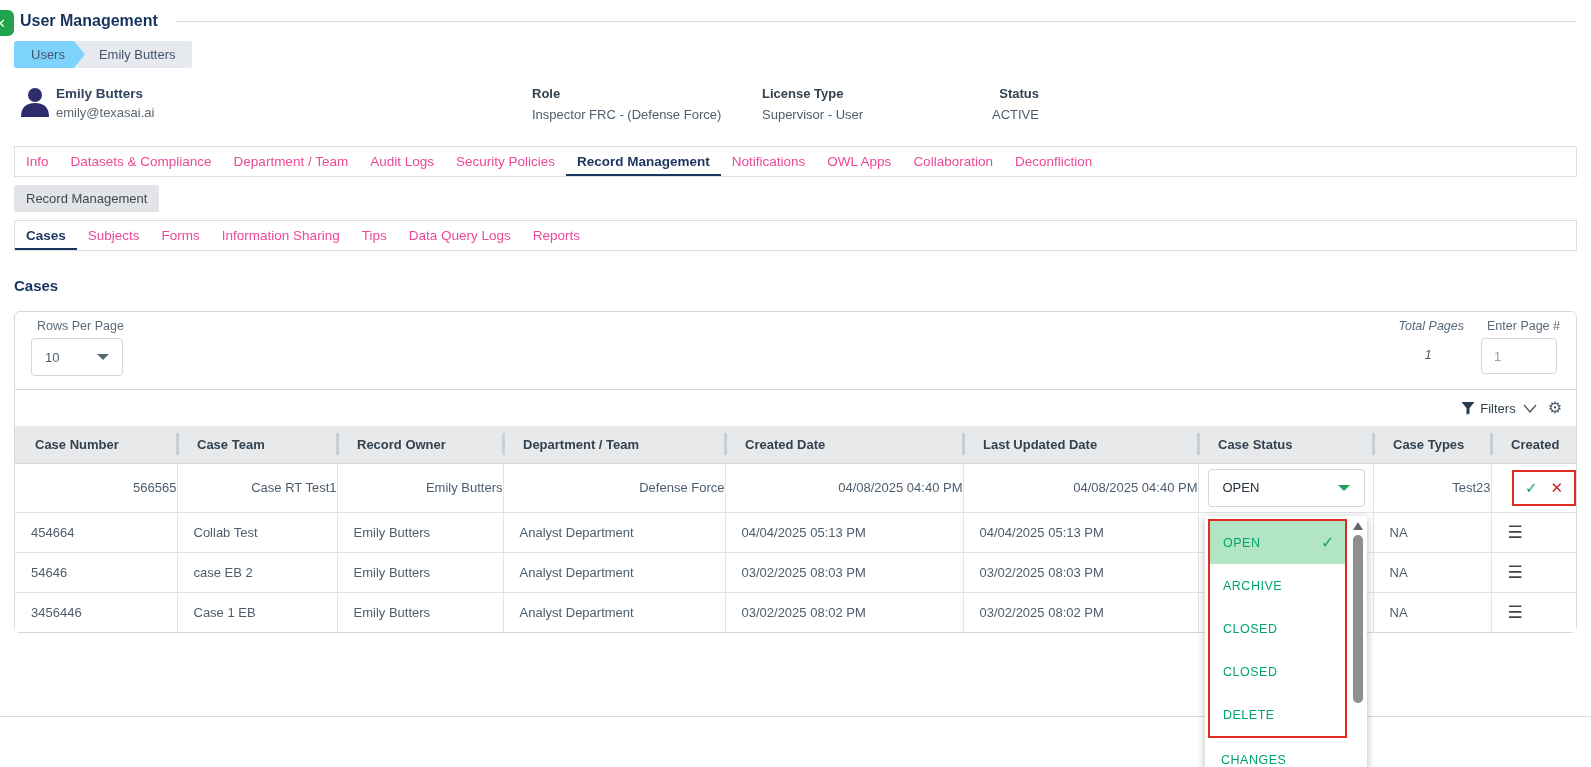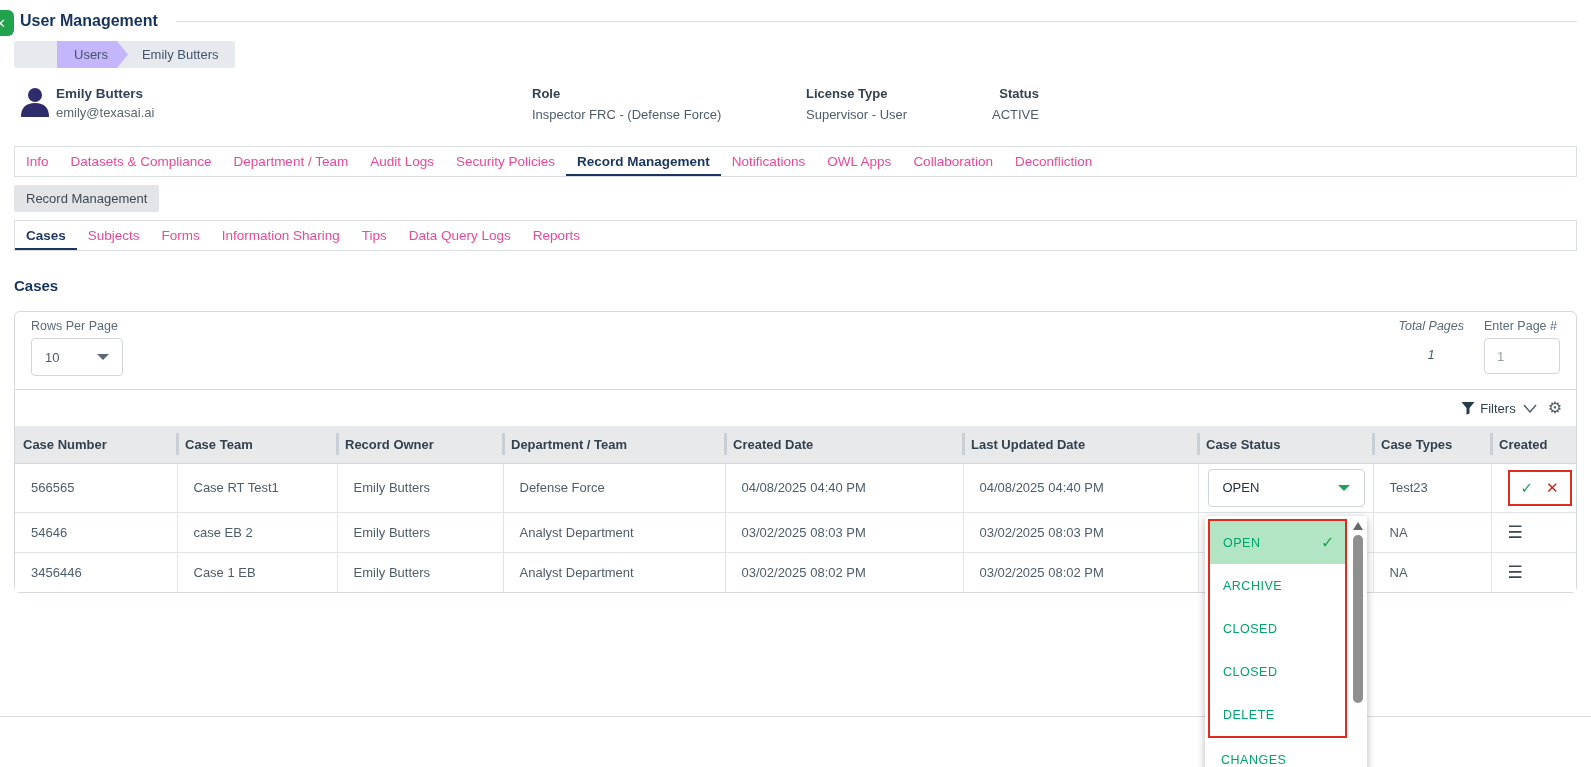--- a/index.html
+++ b/index.html
@@ -16,74 +16,74 @@
     background:#21a24c; border-radius:6px; color:#fff; font-weight:bold;
     font-size:13px; display:flex; align-items:center; justify-content:center;
   }
   .title-row{ display:flex; align-items:center; padding:12px 14px 0 20px; }
   .page-title{ font-size:16px; font-weight:bold; color:#16335e; white-space:nowrap; }
   .title-line{ flex:1; border-top:1px solid #d9dcde; margin-left:18px; }
 
   
   .crumb-wrap{ margin:11px 0 0 14px; display:inline-flex; background:#e6eaee;
     border-radius:3px; overflow:hidden; font-size:13px; color:#44546a; }
-  .crumb-first{ background:#c4b5fd; padding:6px 20px 6px 17px;
-    clip-path:polygon(0 0, calc(100% - 11px) 0, 100% 50%, calc(100% - 11px) 100%, 0 100%);margin-left:43px; }
+  .crumb-first{ background:#7dd3fc; padding:6px 20px 6px 17px;
+    clip-path:polygon(0 0, calc(100% - 11px) 0, 100% 50%, calc(100% - 11px) 100%, 0 100%); }
   .crumb-last{ padding:6px 16px 6px 14px; }
 
   
   .user-row{ position:relative; height:48px; margin-top:14px; }
   .avatar{ position:absolute; left:17px; top:2px; }
   .u-name{ position:absolute; left:56px; top:4px; font-weight:bold; color:#33435c; font-size:13.5px; }
   .u-email{ position:absolute; left:56px; top:23px; color:#5b6770; }
   .meta{ position:absolute; top:4px; }
   .meta .lbl{ font-weight:bold; color:#33424f; margin-bottom:6px; }
-  .meta-role{ left:532px; } .meta-license{ left:806px; } .meta-status{ left:992px;text-align:right; }
+  .meta-role{ left:532px; } .meta-license{ left:762px; } .meta-status{ left:992px;text-align:right; }
 
   
   .tabbar{ margin:16px 14px 0 14px; border:1px solid #dcdfe2; display:flex; height:31px; }
   .tab{ padding:0 11px; line-height:29px; font-size:13.5px; color:#ec4899; cursor:pointer; white-space:nowrap; }
   .tab.active{ color:#1c355f; font-weight:bold; border-bottom:2px solid #1c355f; }
   .chip{ display:inline-block; margin:8px 0 0 14px; background:#e2e4e7; color:#3f4a54;
     padding:6px 12px; border-radius:2px; font-size:13px; }
   .subtabbar{ margin-top:8px; }
   .heading{ margin:26px 0 0 14px; font-size:15px; font-weight:bold; color:#16335e; }
 
   
   .panel{ position:relative; margin:17px 0 0 14px; width:1563px;
     border:1px solid #d6d9dc; border-radius:6px; }
   .controls{ position:relative; height:77px; }
   .rpp{ position:absolute; left:16px; top:7px; }
-  .ctrl-label{ font-size:12.5px; color:#5a6b7b; }
+  .ctrl-label{ font-size:12.5px; color:#5a6b7b;margin-left:6px; }
   .rpp-select{ margin-top:5px; width:92px; height:38px; border:1px solid #d2d6da; border-radius:4px;
     display:flex; align-items:center; justify-content:space-between; padding:0 13px; color:#4e5d6c; cursor:pointer; }
   .caret-down{ width:0; height:0; border-left:6px solid transparent; border-right:6px solid transparent;
     border-top:6px solid #5a6872; }
   .total-pages{ position:absolute; right:112px; top:7px; text-align:center;font-style:italic; }
   .total-pages .val{ margin-top:14px; color:#4e5d6c; }
   .enter-page{ position:absolute; right:16px; top:7px; }
   .enter-page input{ margin-top:5px; width:76px; height:36px; border:1px solid #d2d6da; border-radius:4px;
     padding:0 12px; color:#97a0a9; font-size:13px; font-family:inherit; }
 
   .filters-row{ border-top:1px solid #d6d9dc; height:37px; display:flex; align-items:center;
     justify-content:flex-end; padding-right:14px; gap:5px; }
   .filters-label{ color:#30404d; font-size:13px; }
   .gear{ font-size:16px; color:#4e5d6c; margin-left:6px; cursor:pointer; line-height:1; }
   .chev{ margin-left:2px; cursor:pointer; display:flex; }
 
   
   table{ border-collapse:collapse; table-layout:fixed; width:1561px; }
-  th{ background:#e8e9eb; height:37px; text-align:left; padding:0 0 0 8px; font-size:13px;
+  th{ background:#e8e9eb; height:37px; text-align:left; padding:0 0 0 20px; font-size:13px;
     color:#33424f; border-bottom:1px solid #d6d9dc; position:relative; font-weight:bold; }
   th + th::before{ content:""; position:absolute; left:-1px; top:7px; width:3px; height:22px; background:#c8cfd6; }
   td{ padding:0 0 0 16px; font-size:13px; color:#4e5d6c; border-top:1px solid #e2e5e8; background:#fff; }
   td + td{ border-left:1px solid #e2e5e8; }
   tr.r1 td{ height:48px; }
   tr.rn td{ height:40px; }
-  tr.r1 td{ border-top:none; }
+  tr.r1 td{ border-top:none;text-align:right; }
 
   .status-select{ margin:5px 0 5px -7px; width:157px; height:38px; border:1px solid #d0d5d9; border-radius:4px;
     background:#fff; display:flex; align-items:center; justify-content:space-between; padding:0 14px;
     color:#273142; cursor:pointer; }
   .caret-green{ width:0; height:0; border-left:6px solid transparent; border-right:6px solid transparent;
     border-top:6px solid #1fa05c; }
   .action-box{ display:inline-flex; align-items:center; justify-content:center; gap:13px;
     border:2px solid #e02b20; width:64px; height:36px; margin-top:1px; }
   .check-ic{ color:#1e9e53; font-size:15px; font-weight:bold; cursor:pointer; }
   .x-ic{ color:#c3271f; font-size:15px; font-weight:bold; cursor:pointer; }
@@ -248,20 +248,31 @@
       </td>
       <td>Test23</td>
       <td>
         <div class="action-box">
           <span class="check-ic">✓</span>
           <span class="x-ic">✕</span>
         </div>
       </td>
     </tr>
     <tr class="rn">
+      <td>454664</td>
+      <td>Collab Test</td>
+      <td>Emily Butters</td>
+      <td>Analyst Department</td>
+      <td>04/04/2025 05:13 PM</td>
+      <td>04/04/2025 05:13 PM</td>
+      <td></td>
+      <td>NA</td>
+      <td><span class="menu-ic">☰</span></td>
+    </tr>
+    <tr class="rn">
       <td>54646</td>
       <td>case EB 2</td>
       <td>Emily Butters</td>
       <td>Analyst Department</td>
       <td>03/02/2025 08:03 PM</td>
       <td>03/02/2025 08:03 PM</td>
       <td></td>
       <td>NA</td>
       <td><span class="menu-ic">☰</span></td>
     </tr>

